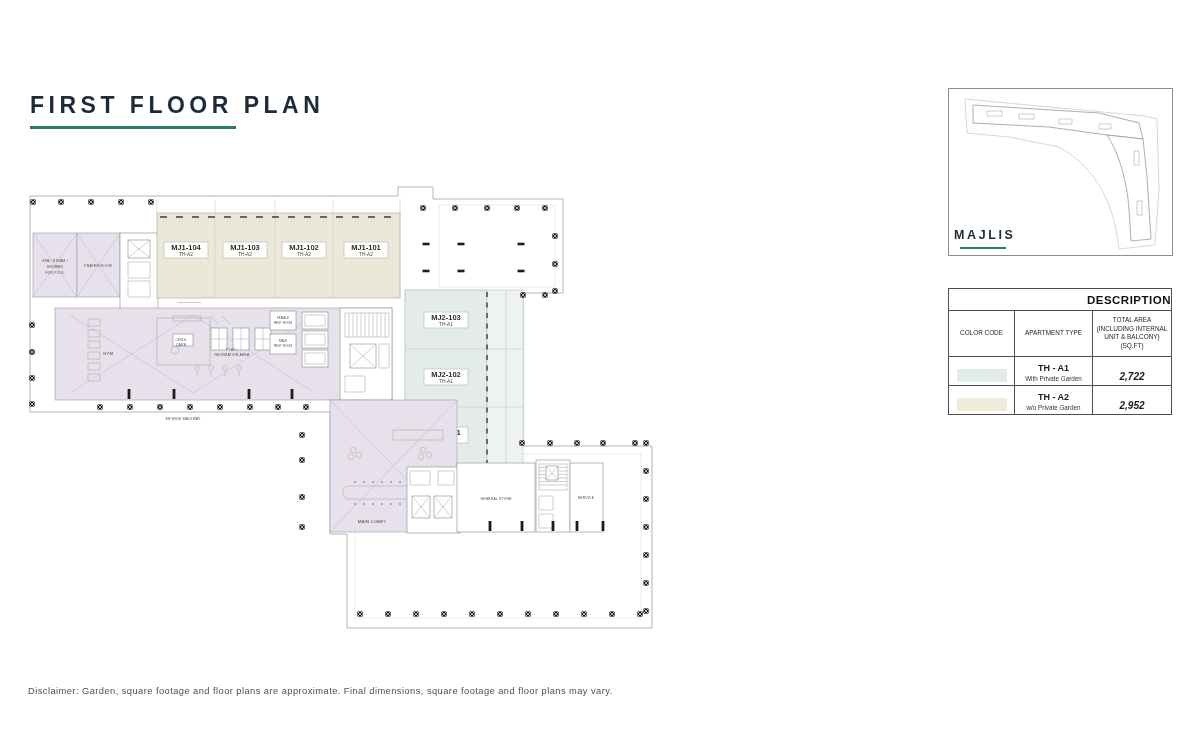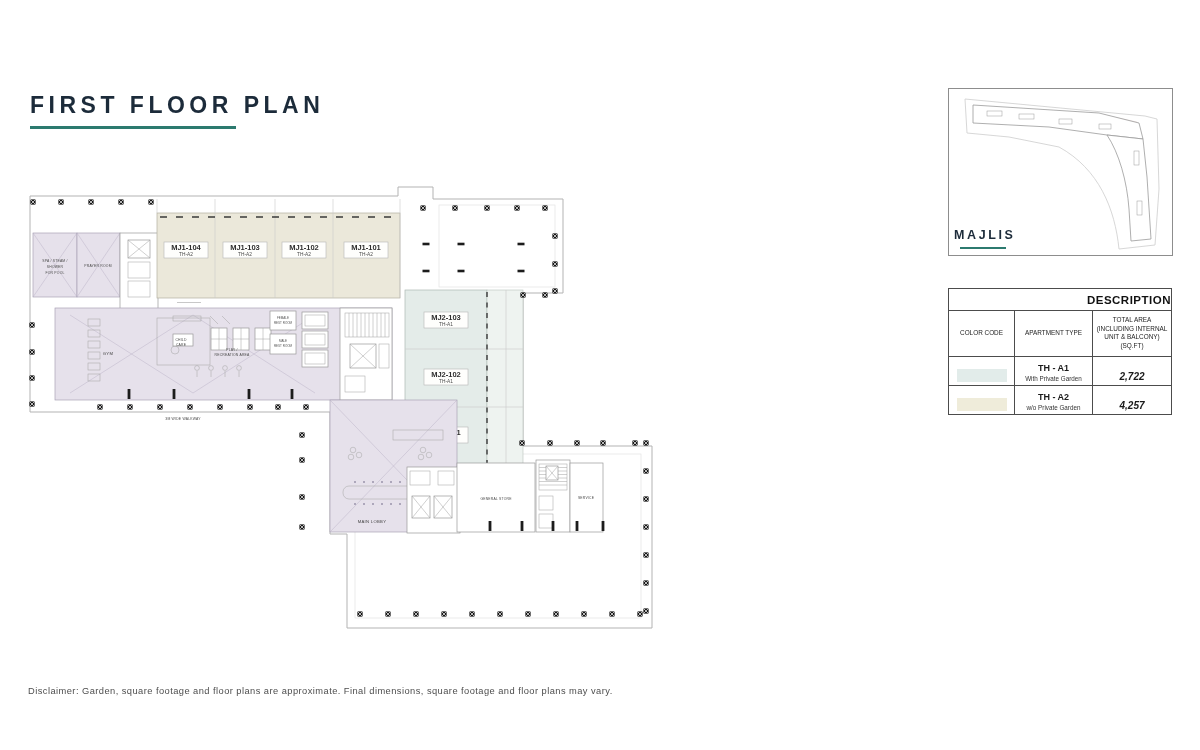--- a/index.html
+++ b/index.html
@@ -429,21 +429,21 @@
     </div>
     <div class="dt-grid dt-row">
       <div class="dt-cell">
           <div class="swatch" style="background: rgb(239, 236, 218);"></div>
         </div>
       <div class="dt-cell">
         <span class="dt-type">TH - A2</span>
         <span class="dt-sub">w/o Private Garden</span>
       </div>
       <div class="dt-cell">
-          <span class="dt-area">4,257</span>
+          <span class="dt-area">2,952</span>
         </div>
     </div>
   </div>
 
 
   <p class="disclaimer">Disclaimer: Garden, square footage and floor plans are approximate. Final dimensions, square footage and floor plans may vary.</p>
 
 </div>
 
 </body></html>

